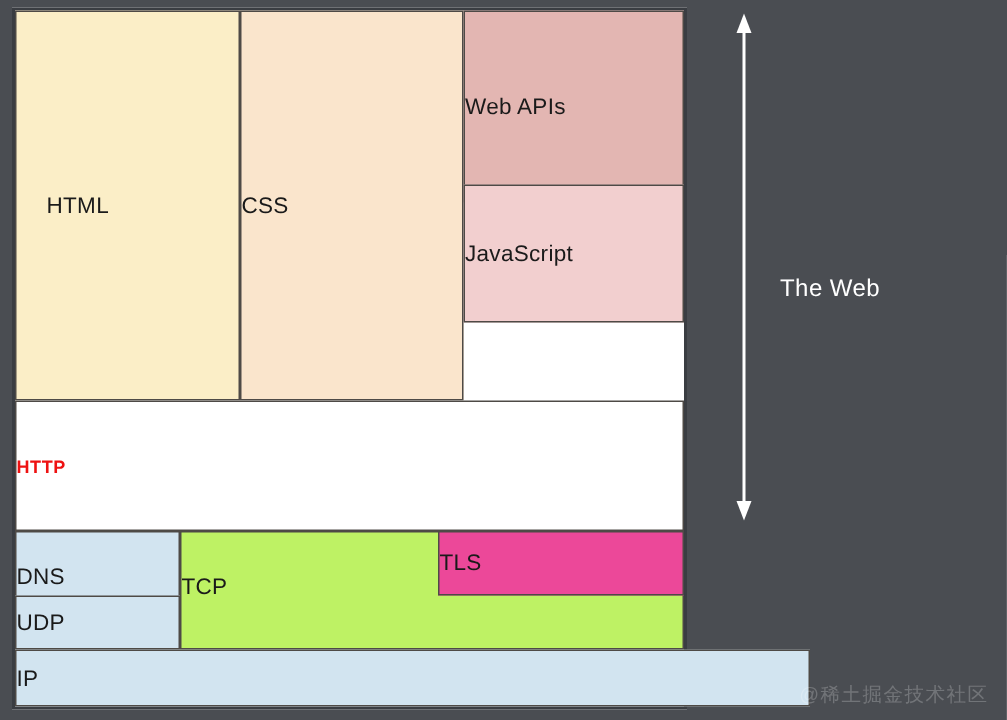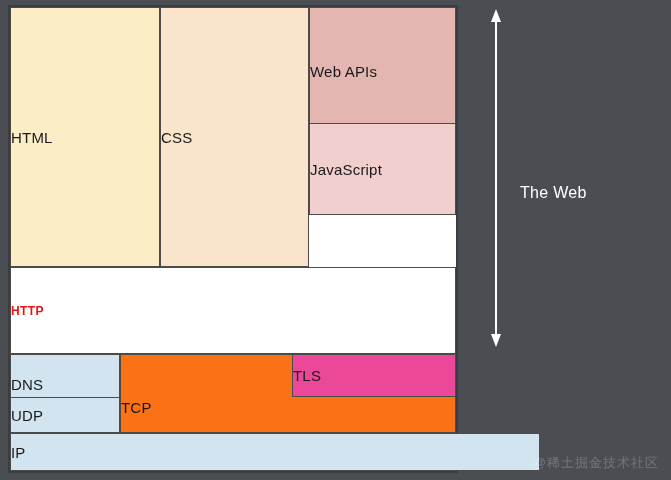--- a/index.html
+++ b/index.html
@@ -41,40 +41,40 @@
     border: 1px solid #4e4a46;
     display: flex;
     align-items: center;
     justify-content: flex-start;
     color: #1a1a1a;
     font-size: 15px;
     letter-spacing: .2px;
   }
 
   
-  #cell-html      { left: 0px;   top: 0px;   width: 150px; height: 260px; background: #fbeec7; }
+  #cell-html      { left: 0px;   top: 0px;   width: 150px; height: 260px; background: #fbeec7; padding-left: 20px; }
   #cell-css       { left: 150px; top: 0px;   width: 149px; height: 260px; background: #fae5cc; }
   #cell-webapis   { left: 299px; top: 0px;   width: 147px; height: 128px; background: #e3b6b2; }
   #cell-js        { left: 299px; top: 116px; width: 147px; height: 92px; background: #f2cfcf; }
 
   
   #cell-http {
     left: 0px; top: 260px; width: 446px; height: 87px;
     background: #ffffff;
     color: #ee1111;
     font-weight: bold;
     font-size: 12px;
     letter-spacing: .4px;
   }
 
   
   #cell-dns { left: 0px;   top: 347px; width: 110px; height: 60px; background: #d2e4f0; }
   #cell-udp { left: 0px;   top: 390px; width: 110px; height: 36px; background: #d2e4f0; }
-  #cell-tcp { left: 110px; top: 347px; width: 336px; height: 79px; background: #f97316;
-              align-items: flex-end; padding-bottom: 16px; }
+  #cell-tcp { left: 110px; top: 347px; width: 336px; height: 79px; background: #bef264;
+              align-items: flex-end; padding-bottom: 32px; }
   #cell-tls { left: 282px; top: 347px; width: 164px; height: 43px; background: #ec4899; }
   #cell-ip  { left: 0px;   top: 426px; width: 530px; height: 38px; background: #d2e4f0; }
 
   
   #arrow {
     position: absolute;
     left: 487px;
     top: 8px;
     width: 18px;
     height: 340px;

